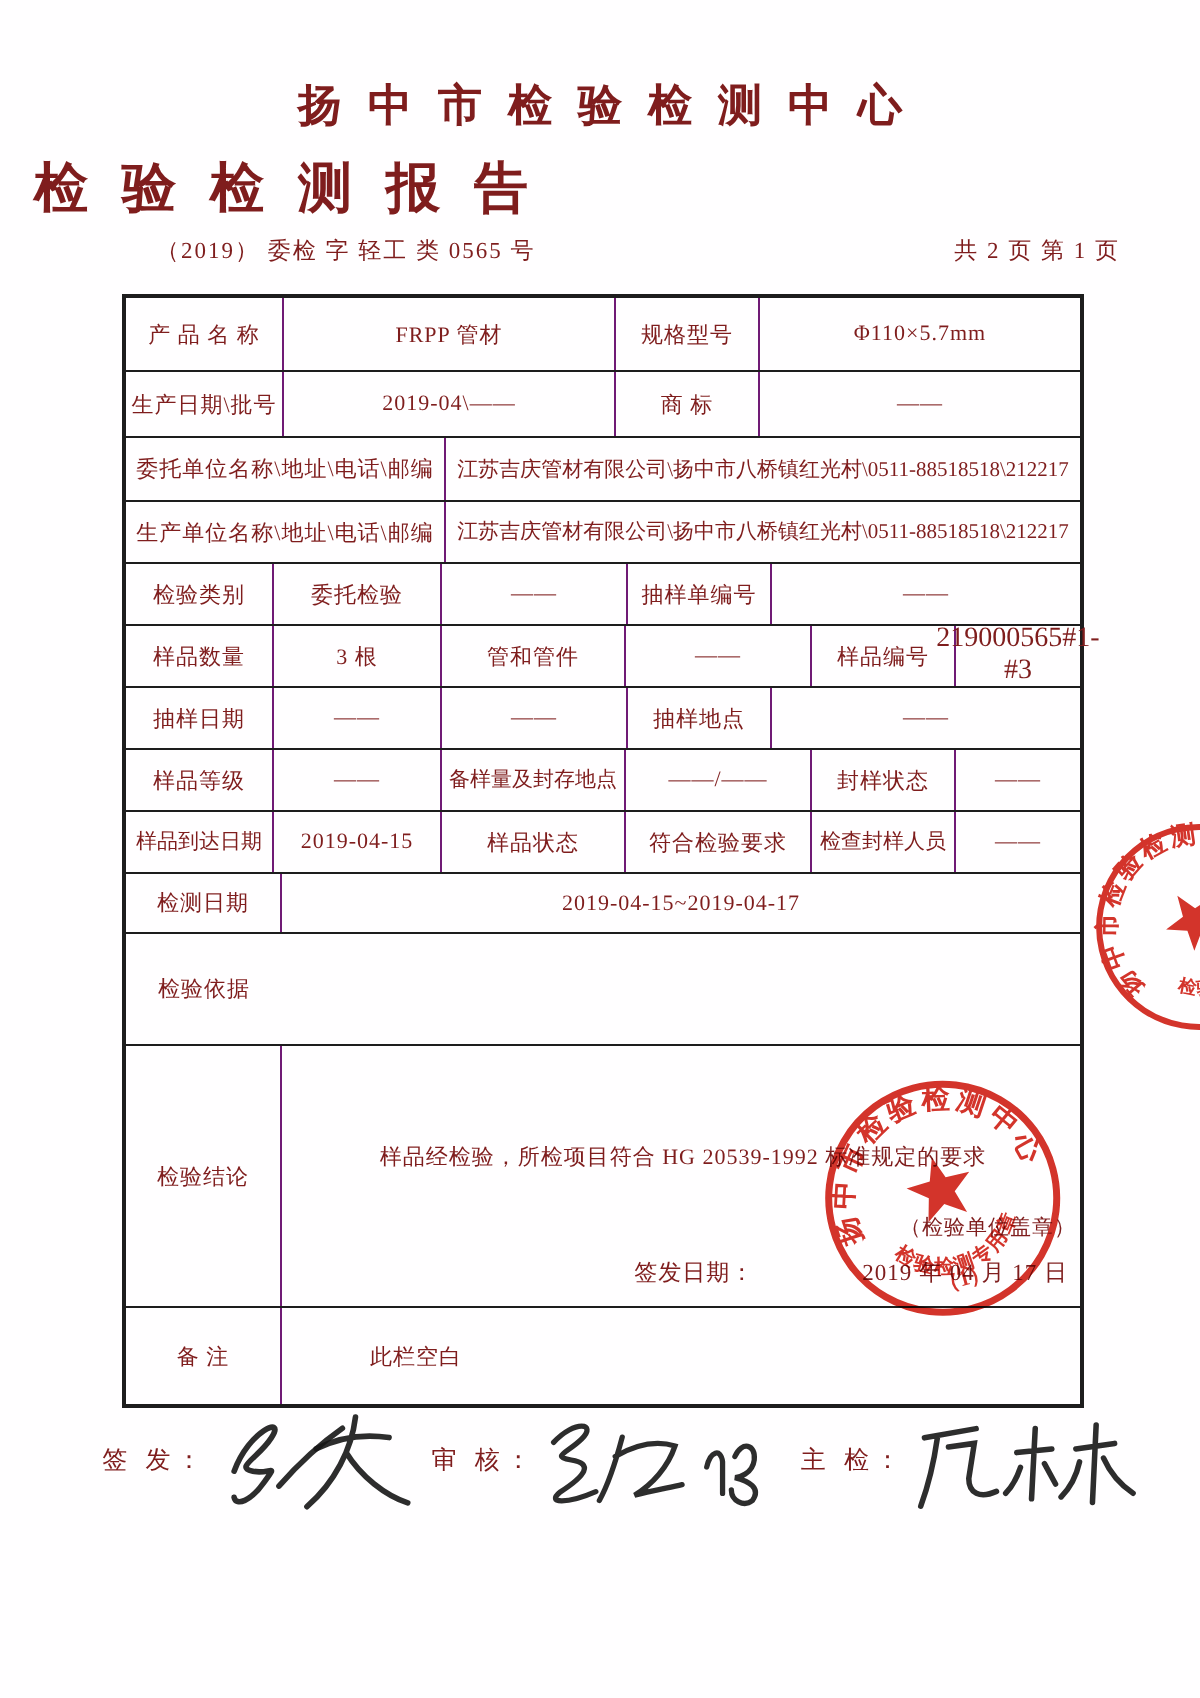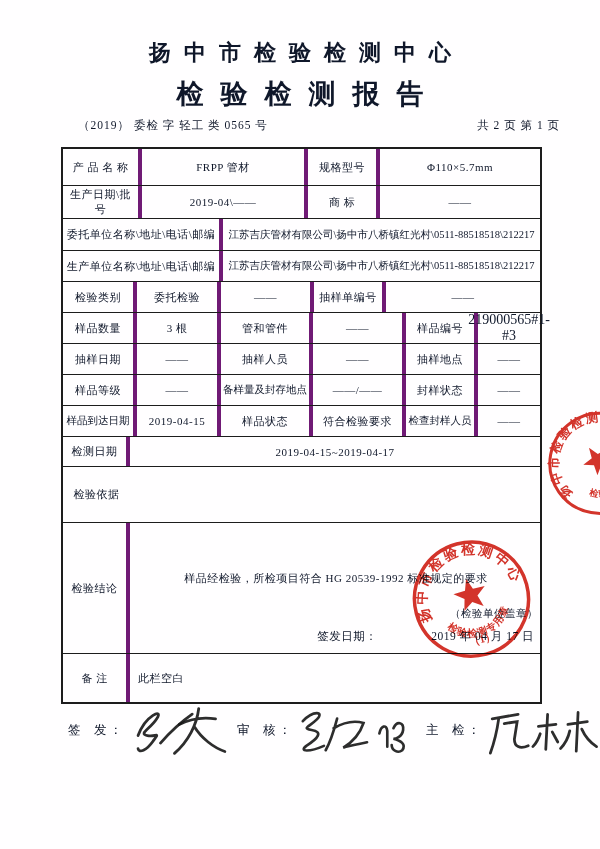--- a/index.html
+++ b/index.html
@@ -1,53 +1,53 @@
 <!DOCTYPE html>
 <html><head>
 <meta charset="utf-8">
 <style>
   html,body{margin:0;padding:0;background:#ffffff;}
   .page{position:relative;width:600px;height:849px;background:#fffeff;overflow:hidden;
-        font-family:"Liberation Serif","DejaVu Serif",serif;color:#0f172a;}
+        font-family:"Liberation Serif","DejaVu Serif",serif;color:#7f1d1d;}
   
   .org-name{position:absolute;top:38px;left:0;width:100%;text-align:center;
             font-size:22px;font-weight:bold;letter-spacing:13px;text-indent:13px;}
-  .report-title{position:absolute;top:76px;left:0;width:100%;text-align:center;
+  .report-title{position:absolute;top:76px;left:0;width:100%;
             font-size:27px;font-weight:bold;letter-spacing:17px;text-indent:17px;font-family:Liberation Serif, serif;}
   .meta-line{position:absolute;top:118px;left:62px;right:40px;display:flex;
             justify-content:space-between;font-size:11.5px;letter-spacing:1px;}
   .meta-line .left{margin-left:16px;}
   
   .tbl{position:absolute;top:147px;left:61px;width:481px;border:2px solid #1d1d1d;
        box-sizing:border-box;background:transparent;}
   .row{display:flex;border-bottom:1px solid #1d1d1d;}
-  .row:last-child{border-bottom:none;}
-  .c{border-right:4px solid #701a75;display:flex;align-items:center;justify-content:center;
+  .row:last-child{border-bottom:none;gap:36px;}
+  .c{border-right:1px solid #701a75;display:flex;align-items:center;justify-content:center;
      text-align:center;font-size:11px;box-sizing:border-box;padding:0 2px;letter-spacing:.5px;}
   .c:last-child{border-right:none;}
   .la{justify-content:flex-start;text-align:left;padding-left:8px;}
   .tiny{font-size:14px;letter-spacing:0;}
   .small{font-size:10.5px;letter-spacing:0;}
   .w79{width:79px}.w166{width:166px}.w72{width:72px}.w160{width:160px}
-  .w74{width:74px}.w84{width:84px}.w92{width:92px}.w93{width:93px}.w78{width:67px}
+  .w74{width:74px}.w84{width:84px}.w92{width:92px}.w93{width:93px}.w78{width:78px}
   .fx{flex:1;min-width:0;}
   .h36{height:36px}.h32{height:32px}.h31{height:31px}.h30{height:30px}
   .h29{height:29px}.h55{height:55px}.h130{height:130px}.h48{height:48px}
   
   .concl{position:relative;display:block;}
   .concl-text{position:absolute;top:28px;left:8px;right:6px;font-size:11px;text-align:center;margin-top:20px;}
   .stamp-note{position:absolute;top:84px;right:2px;font-size:10.5px;}
   .issue-line{position:absolute;bottom:9px;right:6px;font-size:11.5px;display:flex;gap:14px;}
   .issue-line .gap{width:26px;}
   
   .seal{position:absolute;pointer-events:none;mix-blend-mode:multiply;opacity:.92;}
   .seal text{font-family:"Liberation Serif","DejaVu Serif",serif;fill:#cf2218;font-weight:bold;}
   
   .sign-row{position:absolute;top:698px;left:68px;right:44px;height:64px;
-            display:flex;align-items:center;justify-content:flex-start;font-family:Liberation Mono, monospace;}
+            display:flex;align-items:center;justify-content:center;}
   .sig-label{font-size:12.5px;letter-spacing:3px;white-space:nowrap;}
   .sig svg{display:block;}
   .sig path{fill:none;stroke:#161616;stroke-width:3;stroke-linecap:round;opacity:.9;}
 </style>
 </head>
 <body>
 
 <div class="page">
 
   <div class="org-name">扬中市检验检测中心</div>
@@ -92,21 +92,20 @@
       <div class="c lab w74">样品数量</div>
       <div class="c w84">3 根</div>
       <div class="c w92">管和管件</div>
       <div class="c w93">——</div>
       <div class="c w72">样品编号</div>
       <div class="c fx tiny">219000565#1-#3</div>
     </div>
     <div class="row h30">
       <div class="c lab w74">抽样日期</div>
       <div class="c w84">——</div>
-      <div class="c w92">抽样人员</div>
       <div class="c w93">——</div>
       <div class="c w72">抽样地点</div>
       <div class="c fx">——</div>
     </div>
     <div class="row h30">
       <div class="c lab w74">样品等级</div>
       <div class="c w84">——</div>
       <div class="c w92 small">备样量及封存地点</div>
       <div class="c w93">——/——</div>
       <div class="c w72">封样状态</div>

